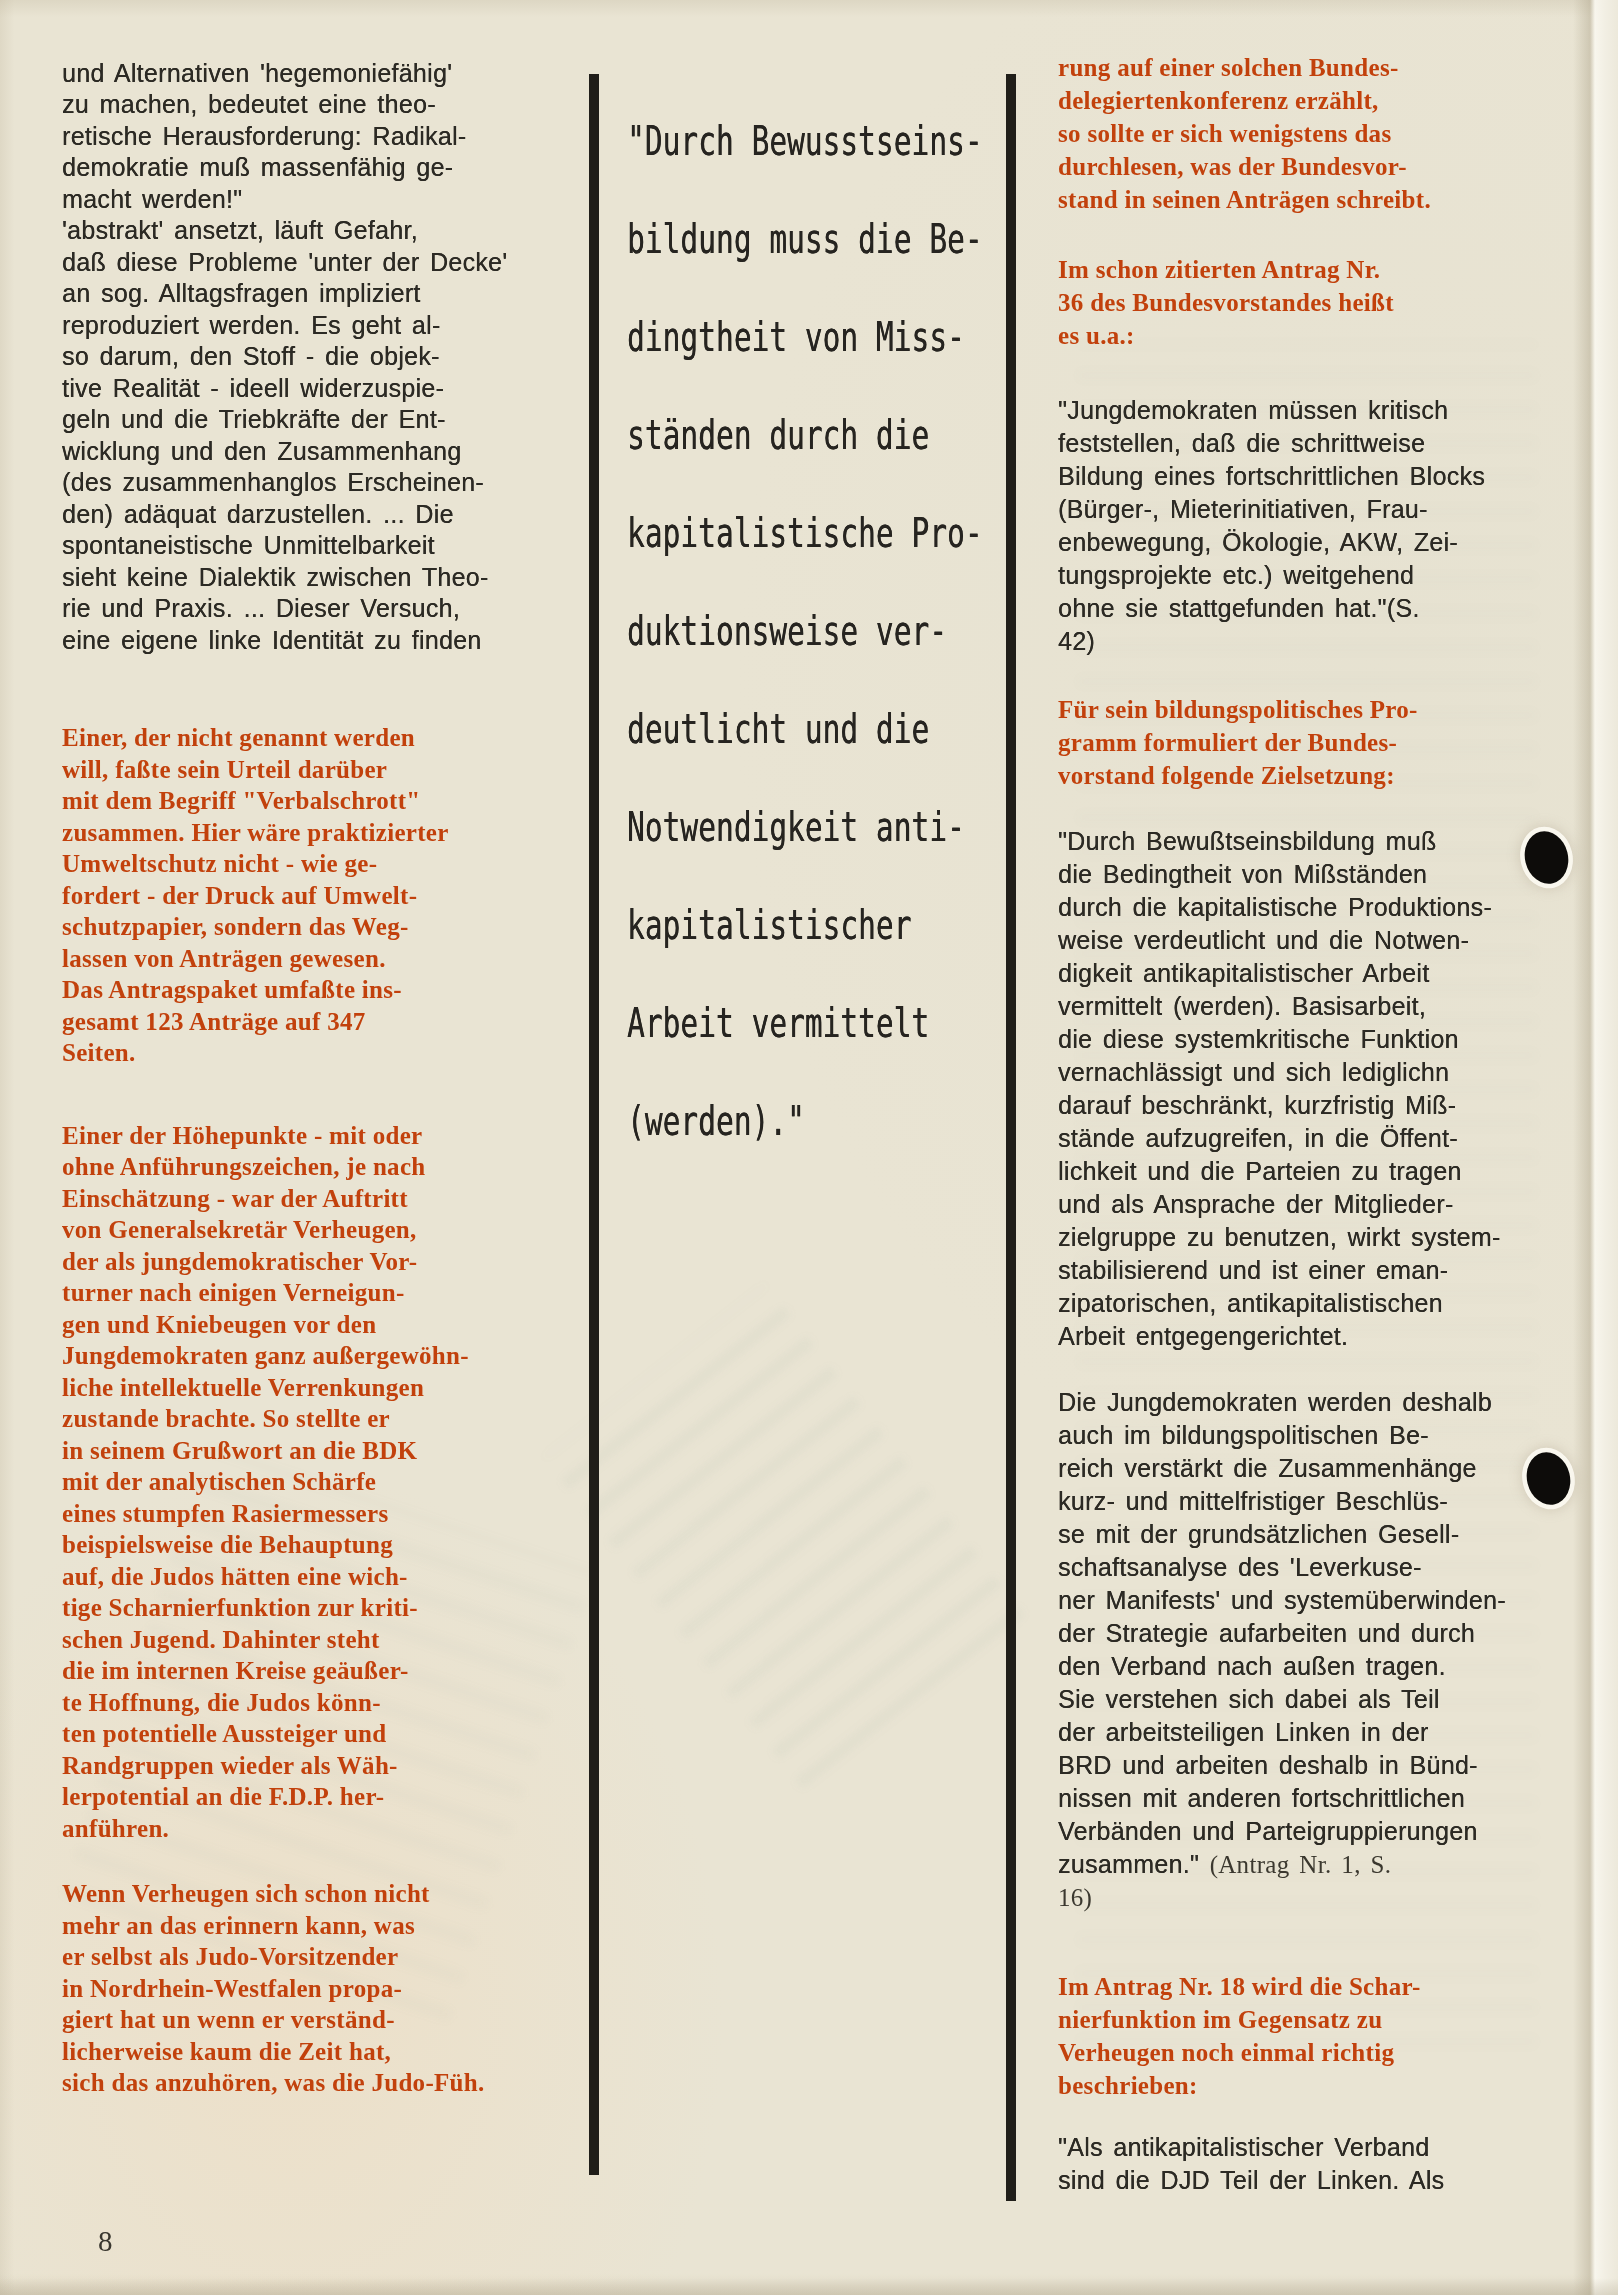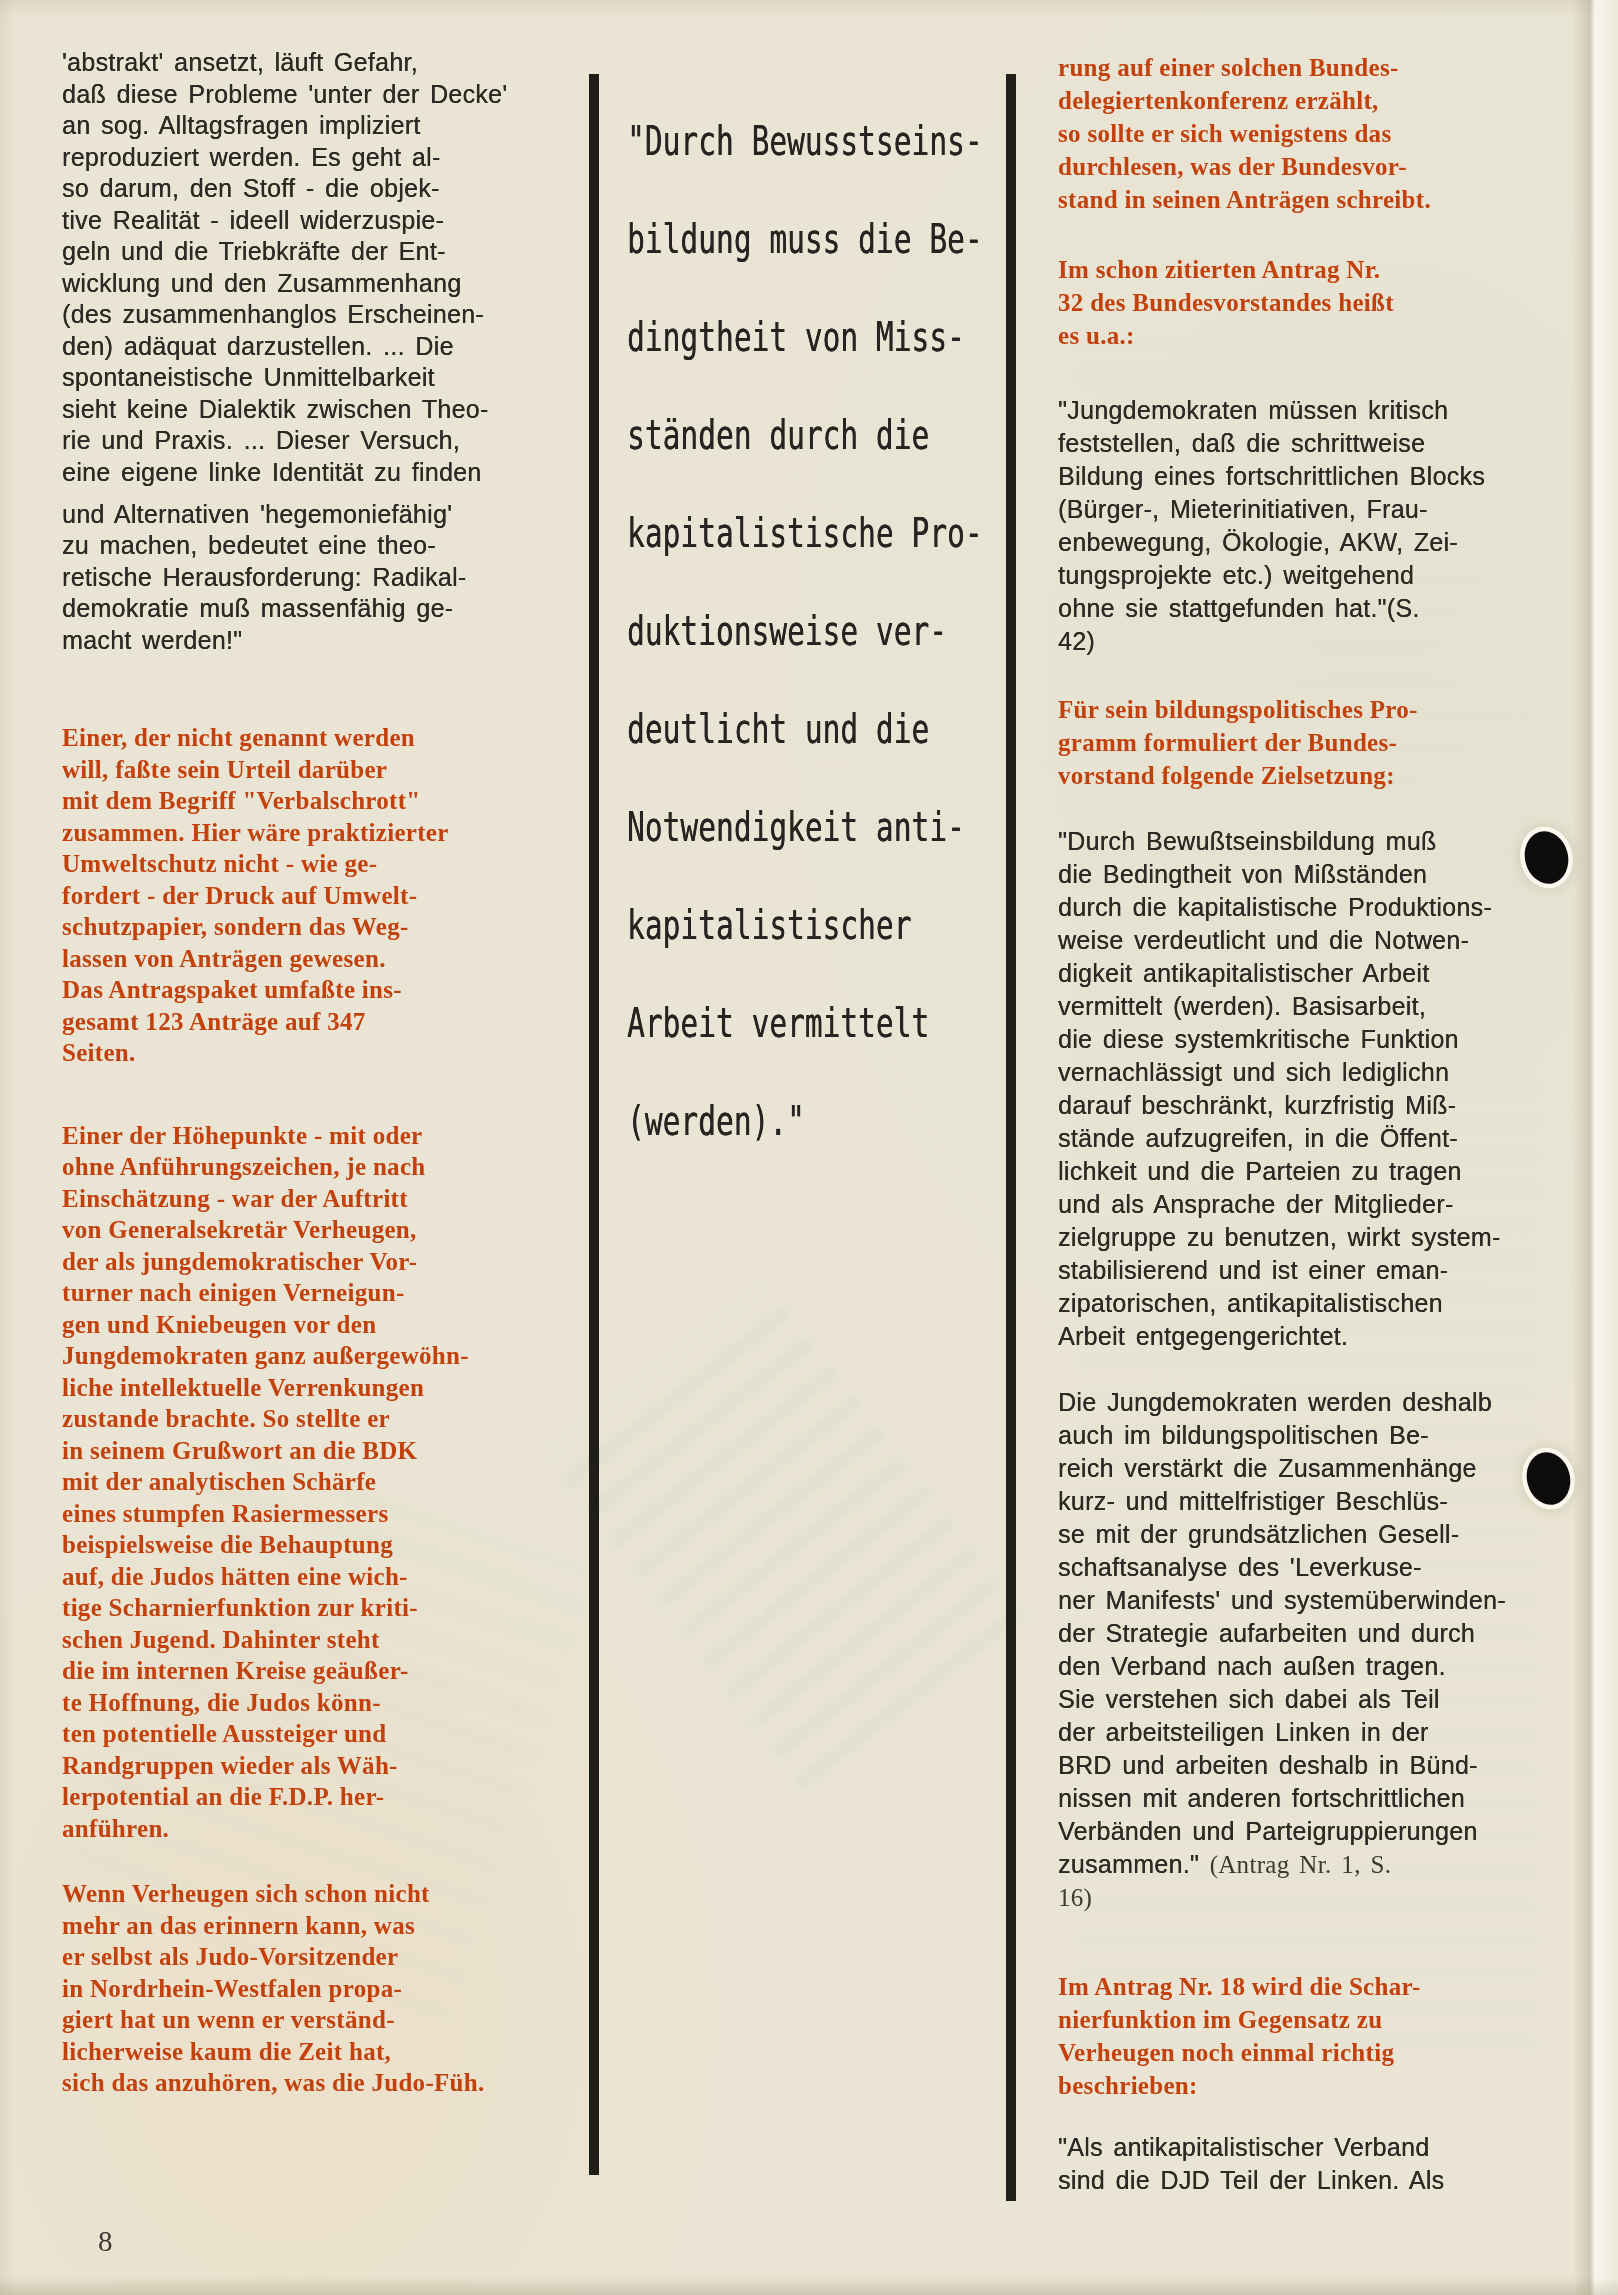--- a/index.html
+++ b/index.html
@@ -88,39 +88,39 @@
 </style>
 </head>
 <body>
 
 <div class="paper-shade"></div>
 <div class="smudge smudge-mid"></div>
 <div class="smudge smudge-left"></div>
 <div class="smudge smudge-right"></div>
 
 <div class="col col-left">
+  <p class="sans mt16">und Alternativen 'hegemoniefähig'
+zu machen, bedeutet eine theo-
+retische Herausforderung: Radikal-
+demokratie muß massenfähig ge-
+macht werden!"</p>
   <p class="sans">'abstrakt' ansetzt, läuft Gefahr,
 daß diese Probleme 'unter der Decke'
 an sog. Alltagsfragen impliziert
 reproduziert werden. Es geht al-
 so darum, den Stoff - die objek-
 tive Realität - ideell widerzuspie-
 geln und die Triebkräfte der Ent-
 wicklung und den Zusammenhang
 (des zusammenhanglos Erscheinen-
 den) adäquat darzustellen. ... Die
 spontaneistische Unmittelbarkeit
 sieht keine Dialektik zwischen Theo-
 rie und Praxis. ... Dieser Versuch,
 eine eigene linke Identität zu finden</p>
-  <p class="sans mt16">und Alternativen 'hegemoniefähig'
-zu machen, bedeutet eine theo-
-retische Herausforderung: Radikal-
-demokratie muß massenfähig ge-
-macht werden!"</p>
   <p class="serif mt100">Einer, der nicht genannt werden
 will, faßte sein Urteil darüber
 mit dem Begriff "Verbalschrott"
 zusammen. Hier wäre praktizierter
 Umweltschutz nicht - wie ge-
 fordert - der Druck auf Umwelt-
 schutzpapier, sondern das Weg-
 lassen von Anträgen gewesen.
 Das Antragspaket umfaßte ins-
 gesamt 123 Anträge auf 347
@@ -172,21 +172,21 @@
 Arbeit vermittelt
 (werden)."</div>
 
 <div class="col col-right">
   <p class="serif">rung auf einer solchen Bundes-
 delegiertenkonferenz erzählt,
 so sollte er sich wenigstens das
 durchlesen, was der Bundesvor-
 stand in seinen Anträgen schreibt.</p>
   <p class="serif mt56">Im schon zitierten Antrag Nr.
-32 des Bundesvorstandes heißt
+36 des Bundesvorstandes heißt
 es u.a.:</p>
   <p class="sans mt64">"Jungdemokraten müssen kritisch
 feststellen, daß die schrittweise
 Bildung eines fortschrittlichen Blocks
 (Bürger-, Mieterinitiativen, Frau-
 enbewegung, Ökologie, AKW, Zei-
 tungsprojekte etc.) weitgehend
 ohne sie stattgefunden hat."(S.
 42)</p>
   <p class="serif mt54">Für sein bildungspolitisches Pro-

